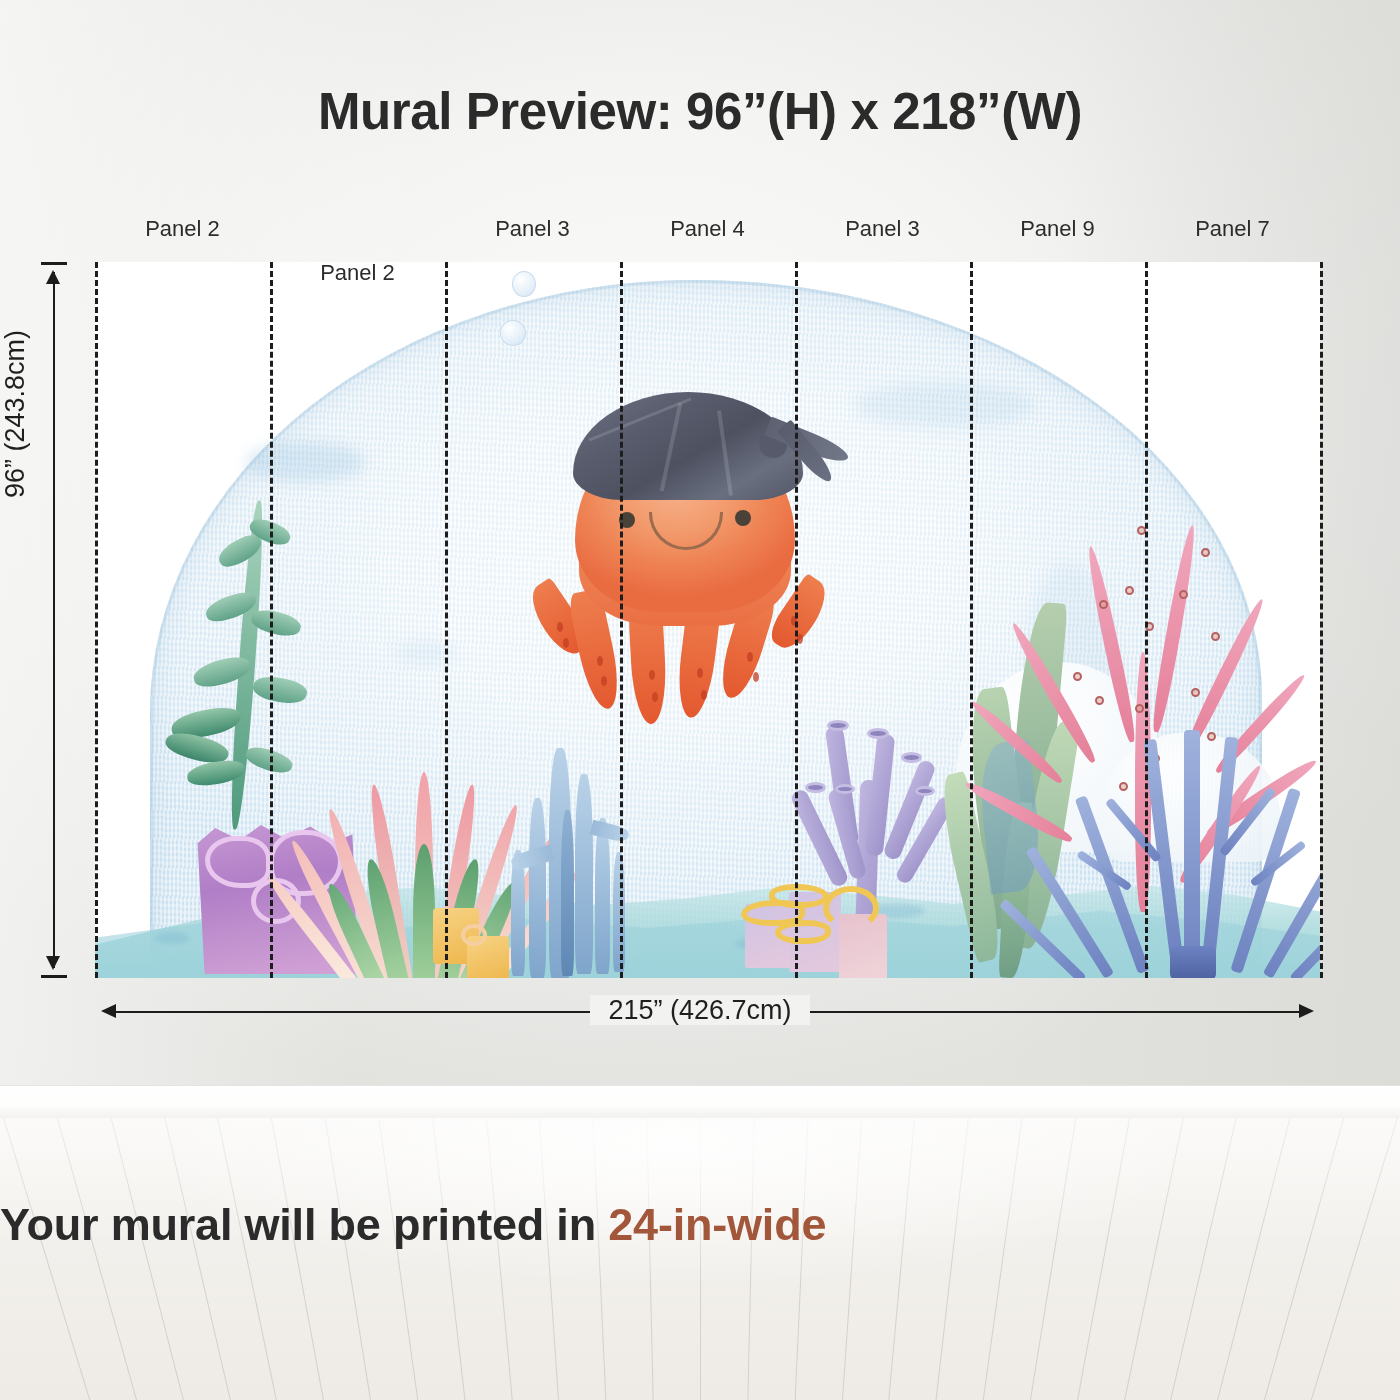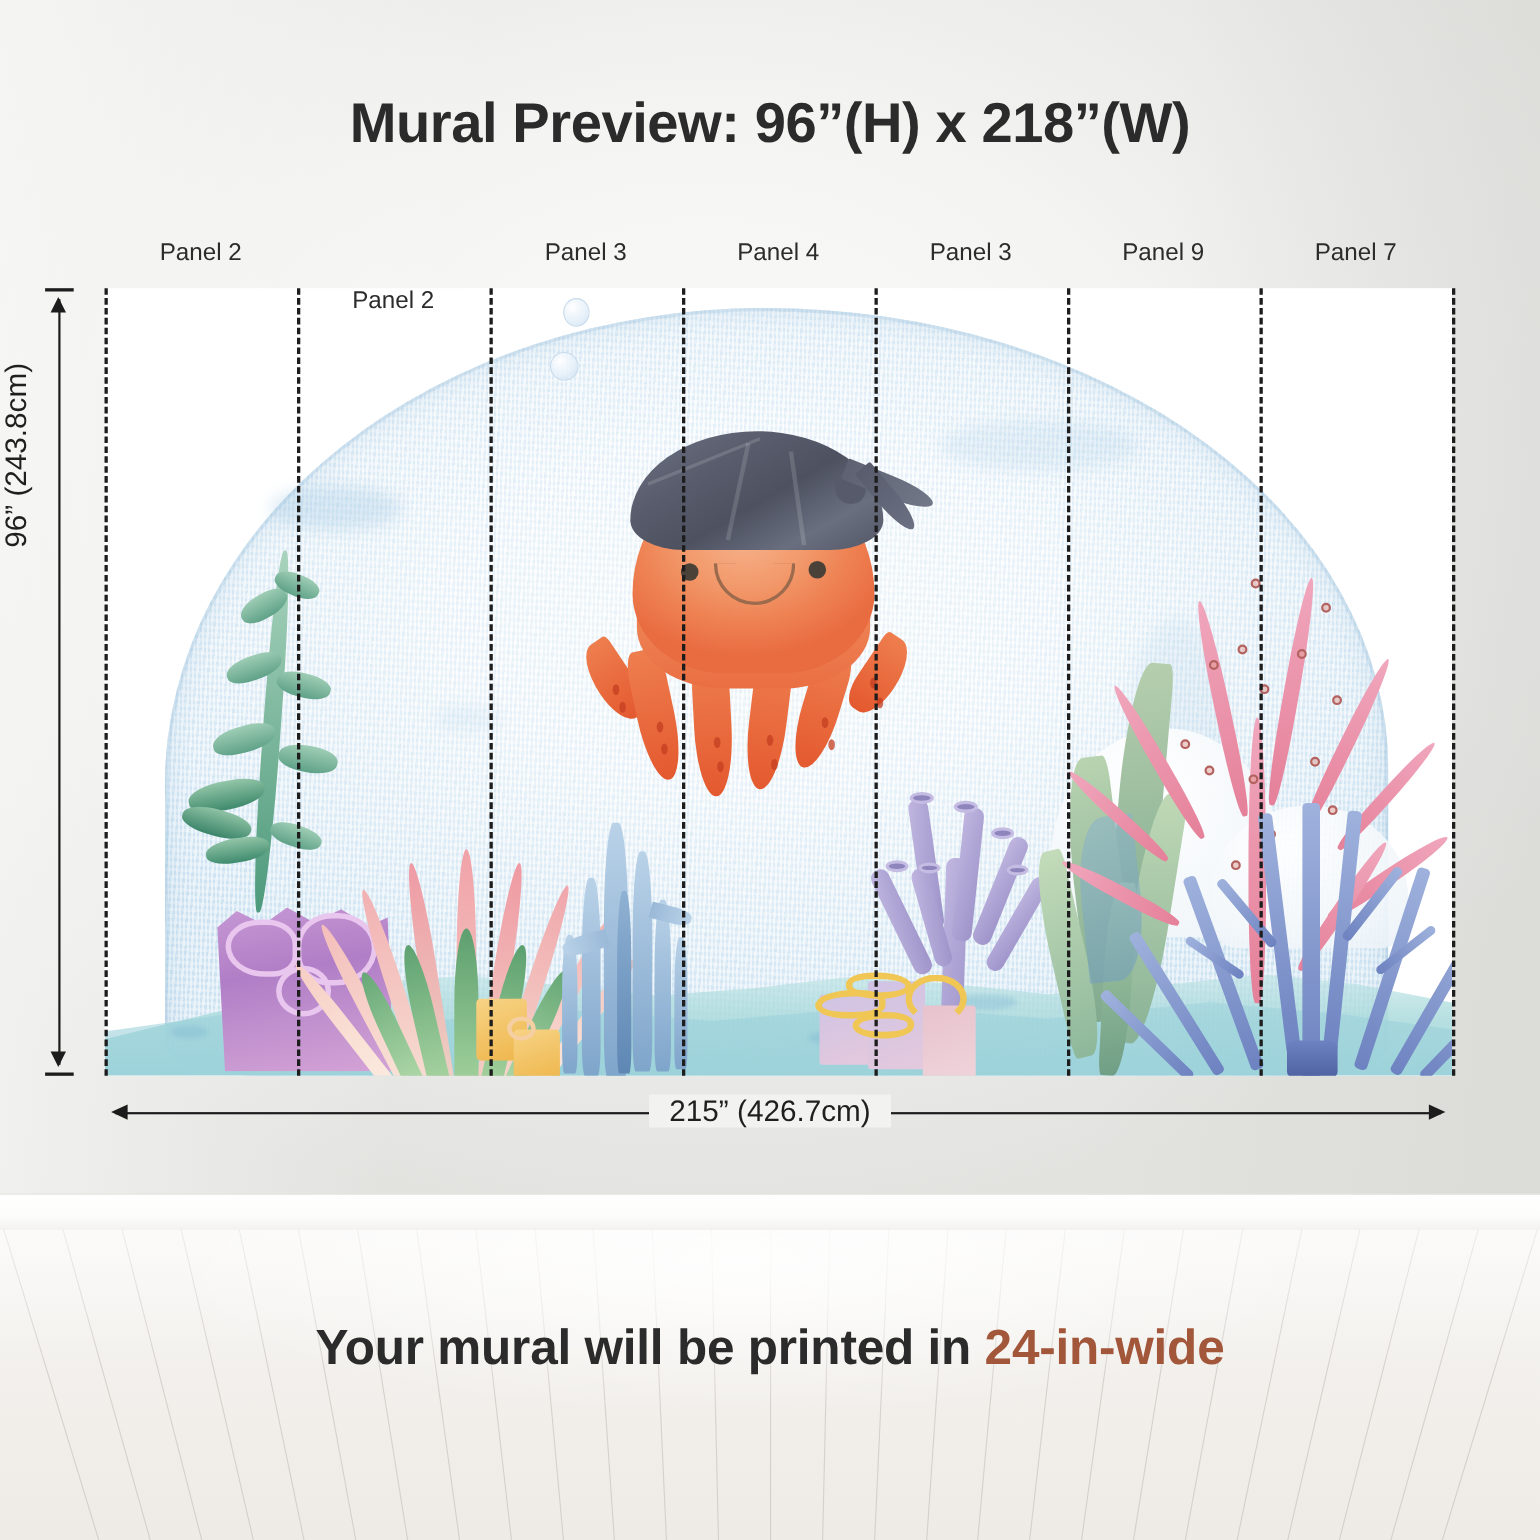--- a/index.html
+++ b/index.html
@@ -252,21 +252,21 @@
   #hdim .arw.r{ right:6px; border-left:15px solid #1c1c1c; }
   #hlabel{
     position:absolute; left:0; top:995px; width:1400px; text-align:center;
     font-size:27px; color:#1f1f1f;
     background:transparent;
   }
   #hlabel span{ background:#f2f2f0; padding:0 18px; }
 
   
   #caption{
-    position:absolute; left:0; top:1196px; width:1400px; text-align:center;
+    position:absolute; left:0; top:1196px; width:1400px; text-align:left;
     font-size:45px; font-weight:bold; color:#2b2b2b; line-height:1.30;
     letter-spacing:-.2px;
   }
   #caption .accent{ color:#a2563a; }
 </style>
 </head>
 <body>
 
 <div id="wall">
   <div id="wall-vignette"></div>

